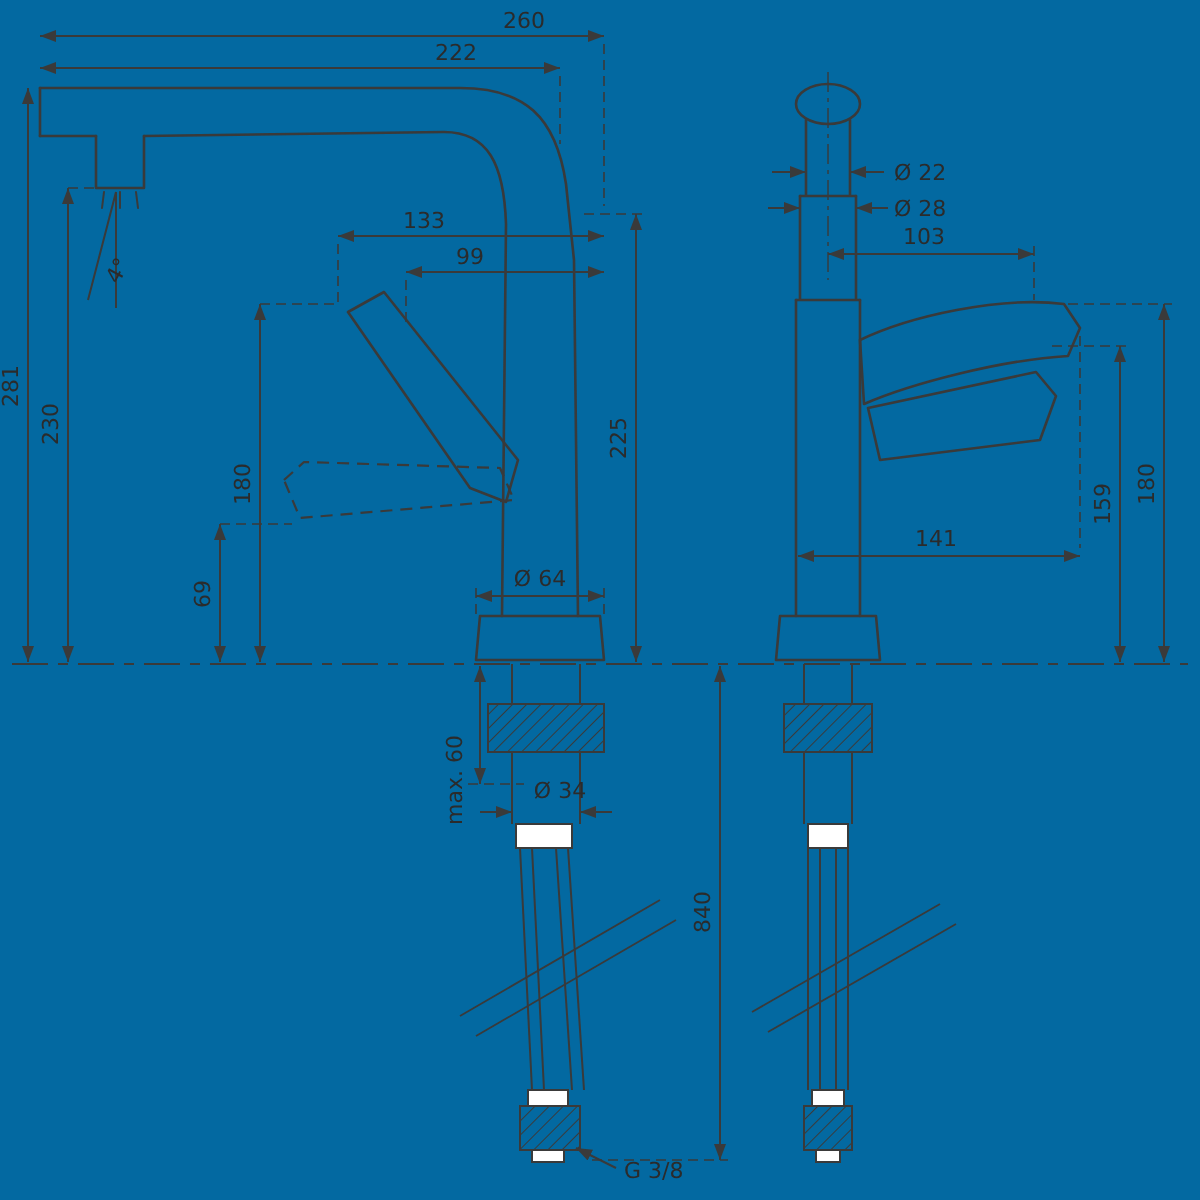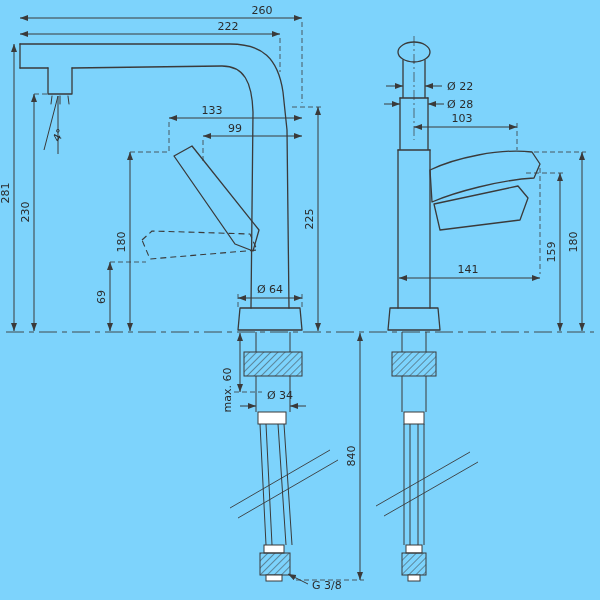--- a/index.html
+++ b/index.html
@@ -1,16 +1,16 @@
 <!DOCTYPE html>
 <html><head>
 <meta charset="utf-8">
 <style>
   html,body{margin:0;padding:0;background:#ffffff;}
-  #stage{width:600px;height:600px;background:#7dd3fc;position:relative;overflow:hidden;}
+  #stage{width:600px;height:600px;background:#0369a1;position:relative;overflow:hidden;}
   svg{display:block;}
   .ol{fill:none;stroke:#3a3a3a;stroke-width:1.3;stroke-linejoin:round;stroke-linecap:round;}
   .ol2{fill:none;stroke:#3a3a3a;stroke-width:1;stroke-linejoin:round;}
   .dash-ol{fill:none;stroke:#3a3a3a;stroke-width:1.1;stroke-dasharray:6 4;stroke-linejoin:round;}
   .dim{stroke:#3a3a3a;stroke-width:1;fill:none;}
   .ext{stroke:#3a3a3a;stroke-width:0.8;stroke-dasharray:5 3;fill:none;}
   .center{stroke:#3a3a3a;stroke-width:0.7;stroke-dasharray:10 3 2 3;fill:none;}
   .counter{stroke:#3a3a3a;stroke-width:0.9;stroke-dasharray:18 5 5 5;fill:none;}
   .brk{stroke:#3a3a3a;stroke-width:0.9;fill:none;}
   .hatched{fill:url(#hatchP);stroke:#3a3a3a;stroke-width:1;}

